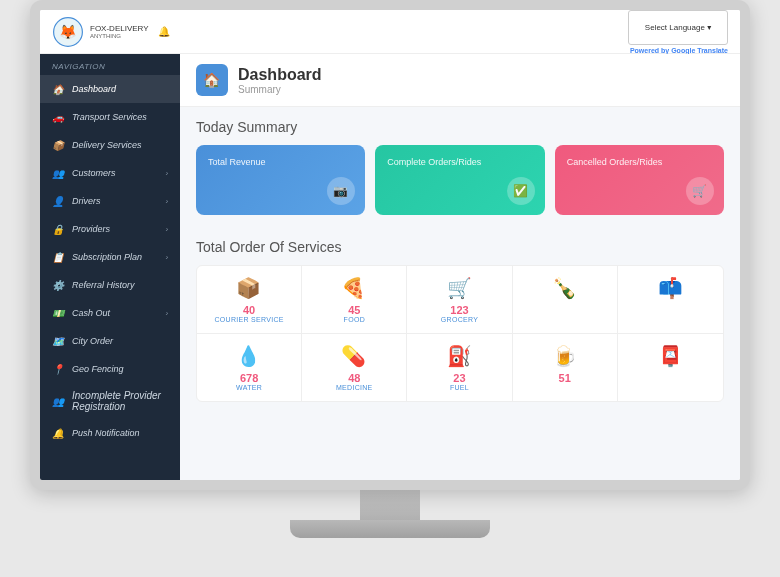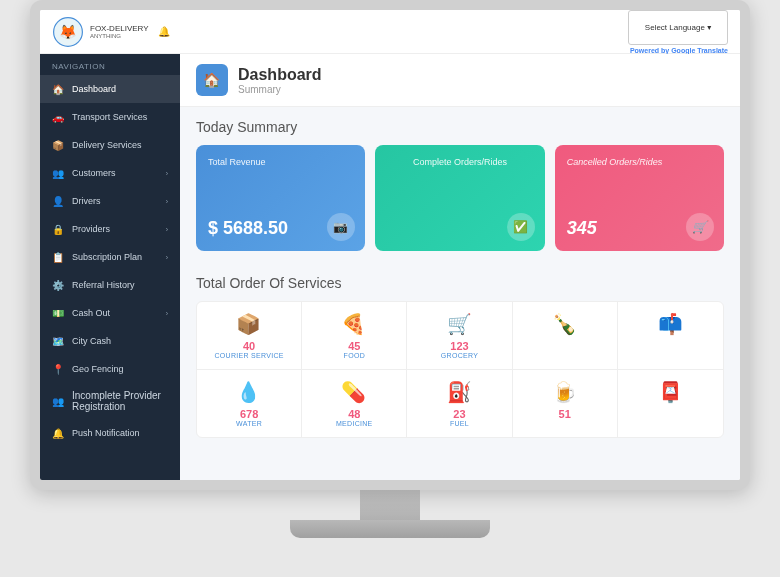--- a/index.html
+++ b/index.html
@@ -120,20 +120,21 @@
       overflow: hidden;
     }
 
     
     .sidebar {
       width: 140px;
       background: #1e2a3a;
       flex-shrink: 0;
       overflow-y: auto;
       padding-bottom: 10px;
+      font-style: italic;
     }
 
     .sidebar-nav-label {
       color: #8899aa;
       font-size: 8px;
       padding: 8px 12px 4px;
       text-transform: uppercase;
       letter-spacing: 0.5px;
     }
 
@@ -238,22 +239,22 @@
       color: #fff;
       position: relative;
       min-height: 70px;
       display: flex;
       flex-direction: column;
       justify-content: space-between;
       gap: 47px;
     }
 
     .stat-card.blue { background: linear-gradient(135deg, #4a90d9, #5ba3e6); }
-    .stat-card.green { background: linear-gradient(135deg, #26c6a2, #2dd4b0); align-items: center; }
-    .stat-card.red { background: linear-gradient(135deg, #f05a7e, #f06b8a); font-style: italic; }
+    .stat-card.green { background: linear-gradient(135deg, #26c6a2, #2dd4b0); }
+    .stat-card.red { background: linear-gradient(135deg, #f05a7e, #f06b8a); }
 
     .stat-label {
       font-size: 9px;
       opacity: 0.9;
       font-weight: 500;
     }
 
     .stat-value {
       font-size: 18px;
       font-weight: 700;
@@ -392,21 +393,21 @@
           <span class="item-icon">⚙️</span>
           <span class="item-label">Referral History</span>
         </div>
         <div class="sidebar-item">
           <span class="item-icon">💵</span>
           <span class="item-label">Cash Out</span>
           <span class="arrow">›</span>
         </div>
         <div class="sidebar-item">
           <span class="item-icon">🗺️</span>
-          <span class="item-label">City Cash</span>
+          <span class="item-label">City Order</span>
         </div>
         <div class="sidebar-item">
           <span class="item-icon">📍</span>
           <span class="item-label">Geo Fencing</span>
         </div>
         <div class="sidebar-item">
           <span class="item-icon">👥</span>
           <span class="item-label" style="font-size:10px;">Incomplete Provider Registration</span>
         </div>
         <div class="sidebar-item">
@@ -425,32 +426,30 @@
           </div>
         </div>
 
         <div class="today-summary">
           <div class="section-title">Today Summary</div>
 
           <div class="stats-row">
 
             <div class="stat-card blue">
               <div class="stat-label">Total Revenue</div>
-              <div class="stat-value">$ 5688.50</div>
               <div class="stat-icon">📷</div>
             </div>
 
             <div class="stat-card green">
               <div class="stat-label">Complete Orders/Rides</div>
               <div class="stat-icon">✅</div>
             </div>
 
             <div class="stat-card red">
               <div class="stat-label">Cancelled Orders/Rides</div>
-              <div class="stat-value">345</div>
               <div class="stat-icon">🛒</div>
             </div>
           </div>
         </div>
 
         <div class="order-services">
           <div class="section-title">Total Order Of Services</div>
 
           <div class="services-grid">
 

